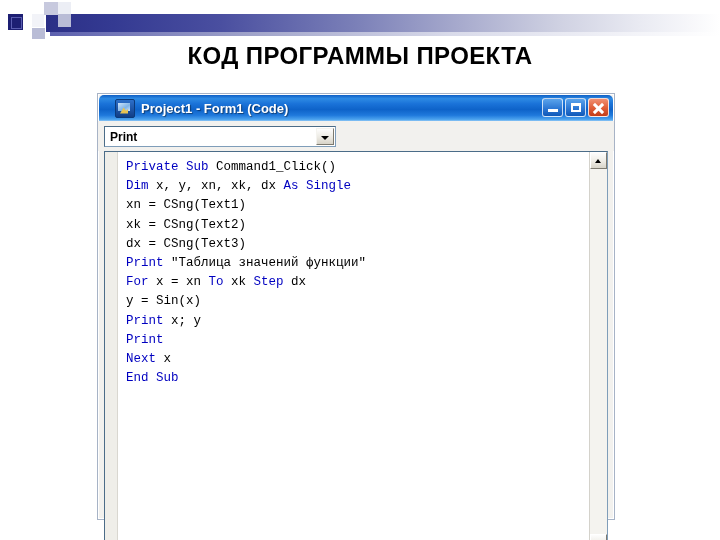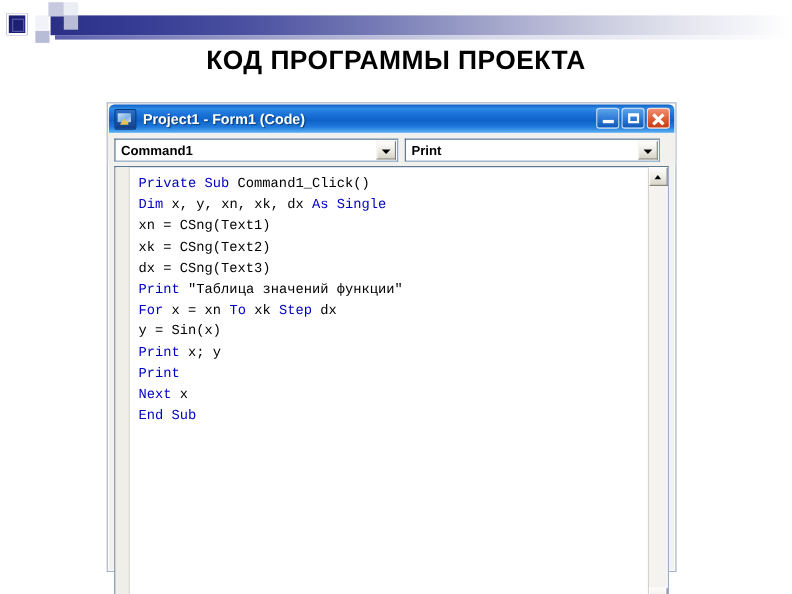--- a/index.html
+++ b/index.html
@@ -91,20 +91,21 @@
   .titlebar {
     position: relative;
     height: 26px;
     margin: 1px 1px 0 1px;
     background: linear-gradient(to bottom,
         #0f5fc4 0%, #2d8ae4 14%, #1a72d8 34%,
         #0e63c9 56%, #1f79dc 78%, #4ca3ee 94%, #8fc6f5 100%);
     border-radius: 5px 5px 0 0;
     display: flex;
     align-items: center;
+    padding-left: 11px;
   }
   .title-icon {
     width: 18px; height: 17px;
     margin-left: 5px;
     background: linear-gradient(to bottom,#2c6fc9,#123e86);
     border: 1px solid #0b3a7a;
     border-radius: 2px;
     position: relative;
     flex: 0 0 auto;
   }
@@ -395,24 +396,20 @@
     <div class="title-icon"></div>
     <div class="title-text">Project1 - Form1 (Code)</div>
     <div class="win-buttons">
       <div class="wb wb-min"></div>
       <div class="wb wb-max"></div>
       <div class="wb wb-close"></div>
     </div>
   </div>
 
   <div class="combo-row">
-    <div class="combo combo-left">
-      <span class="combo-text">Command1</span>
-      <span class="combo-arrow"></span>
-    </div>
     <div class="combo combo-right">
       <span class="combo-text">Print</span>
       <span class="combo-arrow"></span>
     </div>
   </div>
 
   <div class="code-area">
     <div class="margin-indicator"></div>
     <div class="code-text" id="code-text"><div><span class="kw">Private Sub </span><span>Command1_Click()</span></div><div><span class="kw">Dim </span><span>x, y, xn, xk, dx </span><span class="kw">As </span><span class="kw">Single</span></div><div><span>xn = CSng(Text1)</span></div><div><span>xk = CSng(Text2)</span></div><div><span>dx = CSng(Text3)</span></div><div><span class="kw">Print </span><span class="str">"Таблица значений функции"</span></div><div><span class="kw">For </span><span>x = xn </span><span class="kw">To </span><span>xk </span><span class="kw">Step </span><span>dx</span></div><div><span>y = Sin(x)</span></div><div><span class="kw">Print </span><span>x; y</span></div><div><span class="kw">Print</span></div><div><span class="kw">Next </span><span>x</span></div><div><span class="kw">End Sub</span></div></div>
     <div class="vscroll">

